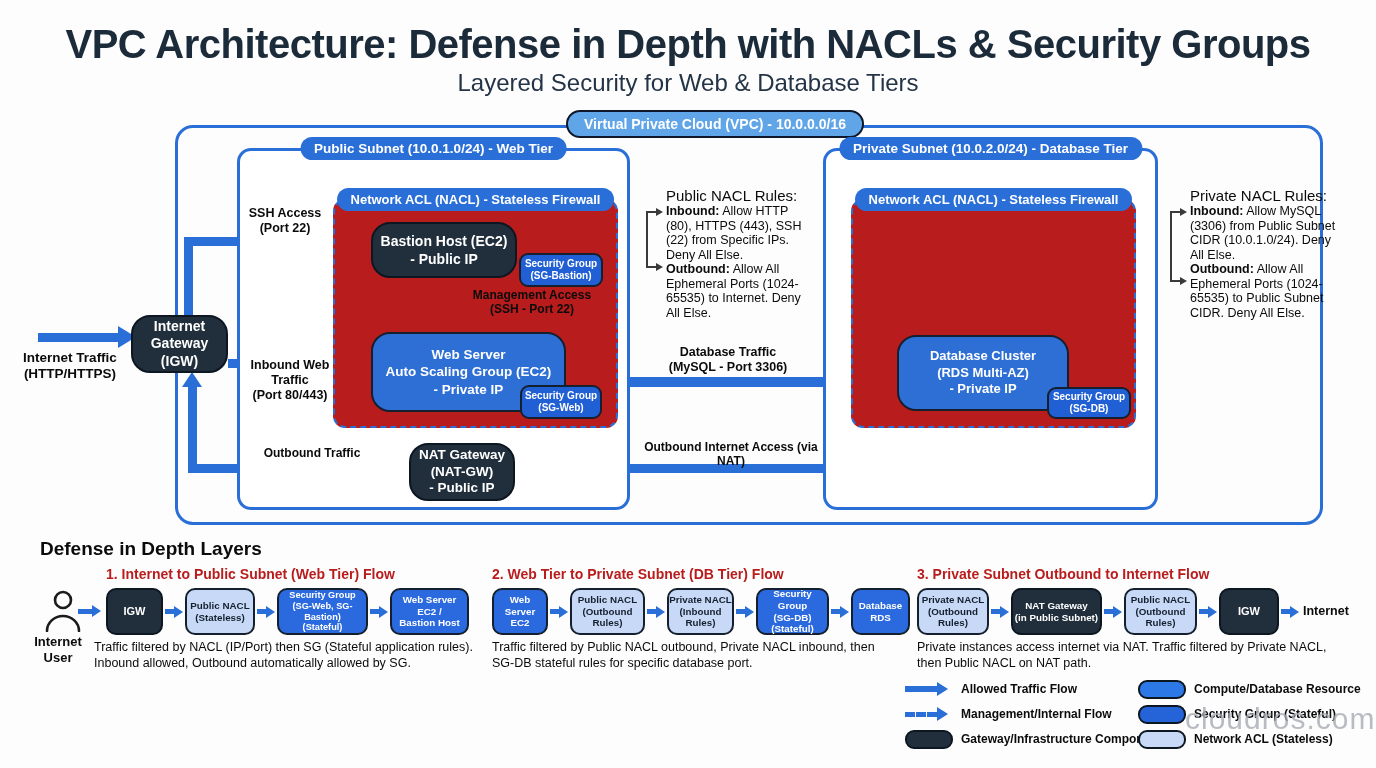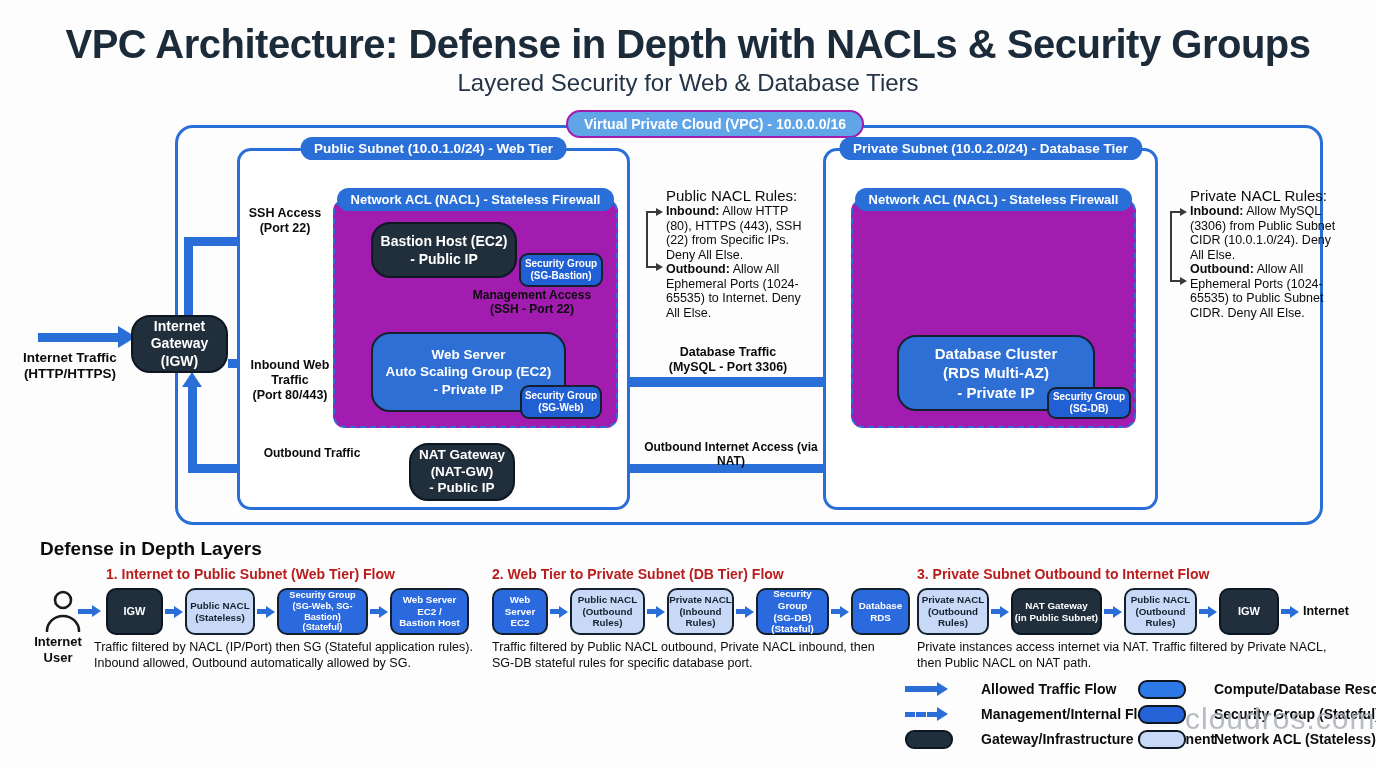--- a/index.html
+++ b/index.html
@@ -9,23 +9,23 @@
   .abs { position:absolute; }
   .ml { white-space:pre-line; }
 
   
   .title { width:100%; text-align:center; font-weight:bold; font-size:40px; color:#1c2b3a; letter-spacing:-0.5px; }
   .subtitle { width:100%; text-align:center; font-size:24px; color:#243447; }
 
   
   .vpc-box { border:3px solid #2a6fd8; border-radius:18px; }
   .subnet-box { border:3px solid #2a6fd8; border-radius:14px; background:#fff; }
-  .nacl-box { border:2px dashed #2a6fd8; border-radius:12px; background:#a21caf; }
+  .nacl-box { border:2px dashed #2a6fd8; border-radius:12px; background:#b91c1c; }
   .pill-blue { background:#2a6fd8; color:#fff; font-weight:bold; border-radius:14px; padding:4px 14px; font-size:13.5px; white-space:nowrap; }
-  .pill-vpc { background:#60a5e8; border:2px solid #a21caf; color:#fff; font-weight:bold; border-radius:15px; padding:4px 16px; font-size:14px; white-space:nowrap; }
+  .pill-vpc { background:#60a5e8; border:2px solid #0f172a; color:#fff; font-weight:bold; border-radius:15px; padding:4px 16px; font-size:14px; white-space:nowrap; }
   .cpill { left:50%; transform:translateX(-50%); }
 
   
   .node { display:flex; align-items:center; justify-content:center; text-align:center; font-weight:bold; border-radius:19px; }
   .node-dark { background:#212e3c; color:#fff; border:2px solid #0d1722; }
   .node-blue { background:#2e6fd6; color:#fff; border:2px solid #14202e; }
   .sg-pill { background:#2160d4; color:#fff; border:2px solid #14202e; border-radius:9px; font-size:10px; font-weight:bold; line-height:1.18; display:flex; align-items:center; justify-content:center; text-align:center; }
 
   
   .elabel { font-weight:bold; font-size:12.5px; color:#0b0b0b; text-align:center; line-height:1.2; }
@@ -54,21 +54,21 @@
   .f-dark { background:#212e3c; color:#fff; border:2px solid #0d1722; }
   .f-blue { background:#2b6ade; color:#fff; border:2px solid #14202e; }
   .f-light { background:#c7d9f6; color:#14202e; border:2px solid #14202e; }
   .marrow { display:flex; align-items:center; flex:0 0 auto; margin:0 2px; }
   .marrow .sh { width:9px; height:5px; background:#2a6fd8; }
   .marrow .hd { width:0; height:0; border-top:6px solid transparent; border-bottom:6px solid transparent; border-left:9px solid #2a6fd8; }
   .caption { font-size:12.5px; line-height:1.24; color:#0b0b0b; }
 
   
   .legend-row { display:flex; align-items:center; height:20px; }
-  .legend-label { font-size:14px; font-weight:bold; color:#0b0b0b; margin-left:28px; white-space:nowrap; }
+  .legend-label { font-size:12px; font-weight:bold; color:#0b0b0b; margin-left:8px; white-space:nowrap; }
   .lg-pill { width:48px; height:19px; border-radius:9px; flex:0 0 auto; }
   .lg-arrow { display:flex; align-items:center; width:48px; flex:0 0 auto; }
   .lg-arrow .sh { width:32px; height:6px; background:#2a6fd8; }
   .lg-arrow .shd { width:32px; height:0; border-top:5px dashed #2a6fd8; }
   .lg-arrow .hd { width:0; height:0; border-top:7px solid transparent; border-bottom:7px solid transparent; border-left:11px solid #2a6fd8; }
 
   .watermark { font-size:30px; color:#a7adb4; opacity:0.8; letter-spacing:1px; z-index:50; }
 </style>
 </head>
 <body>
@@ -121,21 +121,21 @@
 - Private IP</div>
       <div class="abs sg-pill ml" style="left:185px; top:184px; width:82px; height:34px;">Security Group
 (SG-Web)</div>
     </div>
   </div>
 
   <div class="abs subnet-box" style="left:823px; top:148px; width:335px; height:362px;">
     <div class="abs pill-blue cpill" style="top:-14px;">Private Subnet (10.0.2.0/24) - Database Tier</div>
     <div class="abs nacl-box" style="left:25px; top:48px; width:285px; height:229px;">
       <div class="abs pill-blue cpill" style="top:-13px; font-size:13px;">Network ACL (NACL) - Stateless Firewall</div>
-      <div class="abs node node-blue ml" style="left:44px; top:134px; width:198px; height:76px; font-size:15px; line-height:1.3;">Database Cluster
+      <div class="abs node node-blue ml" style="left:44px; top:134px; width:172px; height:76px; font-size:13px; line-height:1.3;">Database Cluster
 (RDS Multi-AZ)
 - Private IP</div>
       <div class="abs sg-pill ml" style="left:194px; top:186px; width:84px; height:32px;">Security Group
 (SG-DB)</div>
     </div>
   </div>
 
   <div class="abs node node-dark ml" style="left:131px; top:315px; width:97px; height:58px; font-size:14px; line-height:1.25;">Internet
 Gateway
 (IGW)</div>

